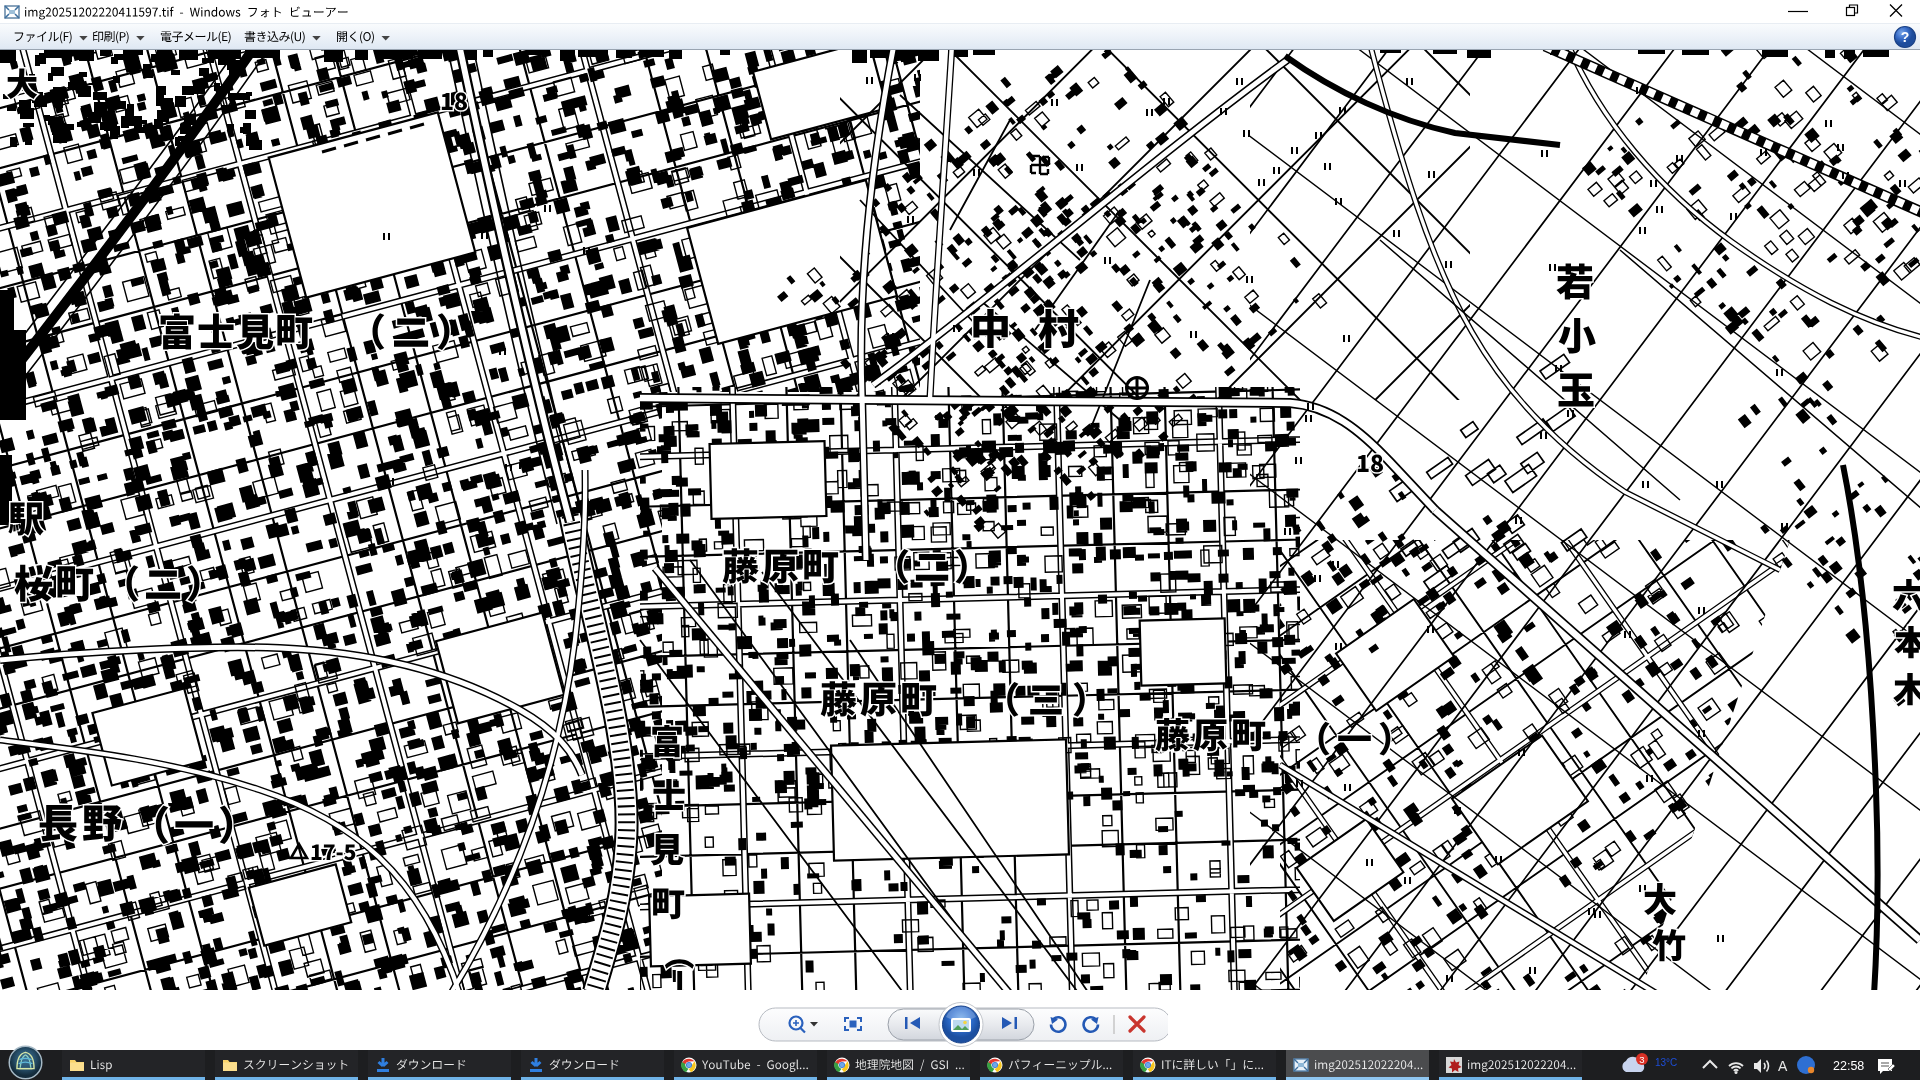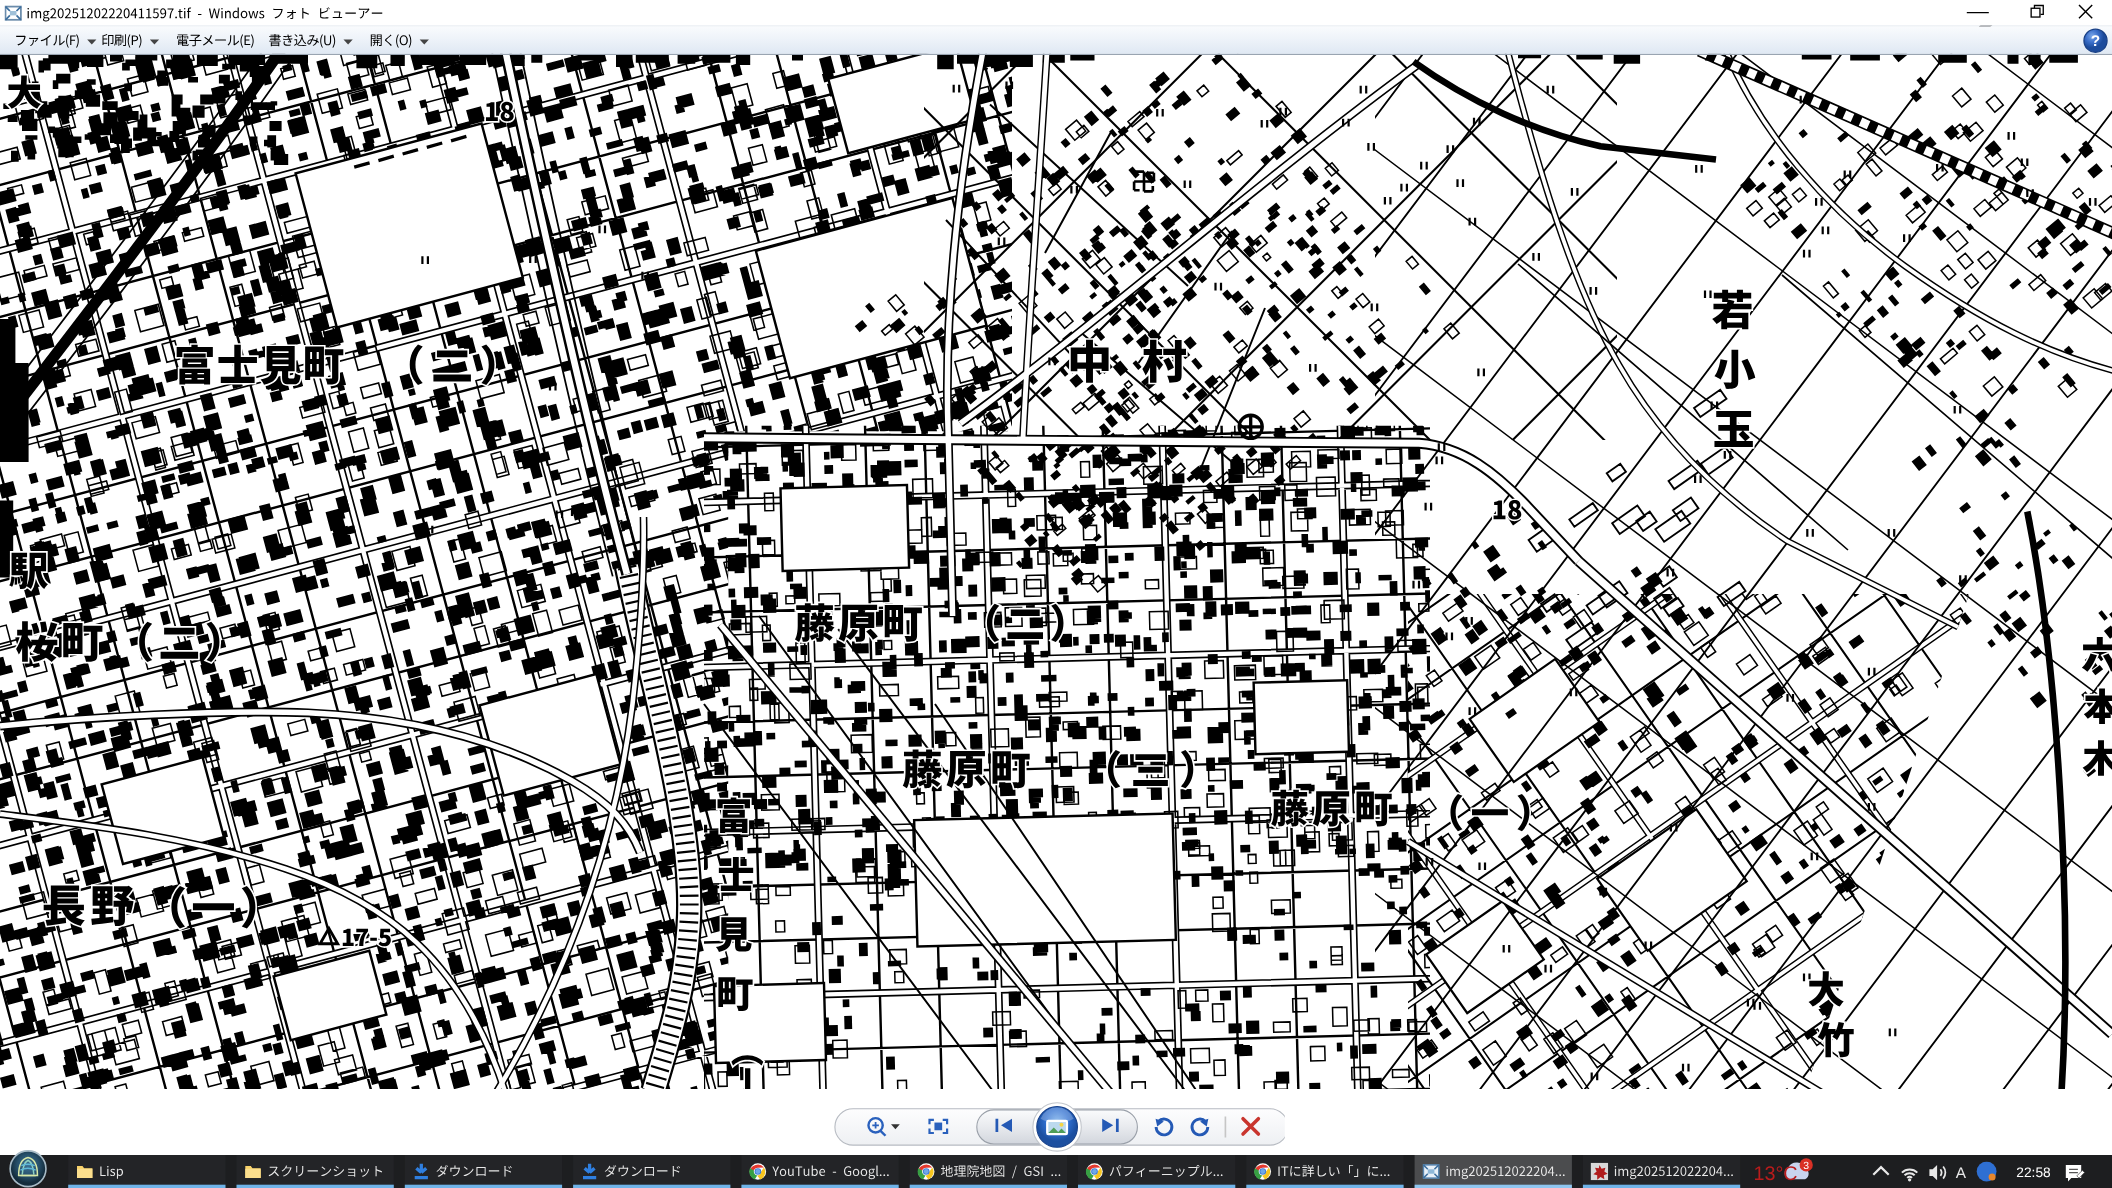--- a/index.html
+++ b/index.html
@@ -534,21 +534,21 @@
     <path d="M8,2 l2,3.5 3.5,-1 -1,3.5 3,2 -3.5,1.5 0.5,3.5 -3.5,-2 -3,2.5 0,-4 -3.5,-1 3,-2.5 -1.5,-3.5 3.5,0.5 z" fill="#b01c1c"></path>
   </svg>
 <svg style="position:absolute;left:1467px;top:1056px" width="113" height="18" viewBox="0 -13 113 18">
     <path transform="translate(0.0,0.0)" d="M1.1 0H2.2V-6.4H1.1ZM1.6 -7.7C2.1 -7.7 2.3 -8 2.3 -8.4C2.3 -8.9 2.1 -9.1 1.6 -9.1C1.2 -9.1 0.9 -8.9 0.9 -8.4C0.9 -8 1.2 -7.7 1.6 -7.7Z M4.3 0H5.4V-4.6C6 -5.3 6.5 -5.6 7 -5.6C7.8 -5.6 8.2 -5.1 8.2 -3.9V0H9.3V-4.6C9.9 -5.3 10.4 -5.6 10.9 -5.6C11.7 -5.6 12.1 -5.1 12.1 -3.9V0H13.2V-4.1C13.2 -5.7 12.5 -6.6 11.2 -6.6C10.4 -6.6 9.8 -6.1 9.1 -5.3C8.9 -6.1 8.3 -6.6 7.3 -6.6C6.6 -6.6 5.9 -6.1 5.3 -5.5H5.3L5.2 -6.4H4.3Z M17.4 3C19.4 3 20.7 1.9 20.7 0.7C20.7 -0.3 19.9 -0.8 18.4 -0.8H17.2C16.3 -0.8 16 -1.1 16 -1.5C16 -1.8 16.2 -2.1 16.5 -2.3C16.7 -2.1 17.1 -2 17.4 -2C18.7 -2 19.8 -2.9 19.8 -4.3C19.8 -4.8 19.5 -5.3 19.2 -5.6H20.5V-6.4H18.3C18.1 -6.5 17.8 -6.6 17.4 -6.6C16.1 -6.6 15 -5.7 15 -4.3C15 -3.5 15.4 -2.9 15.8 -2.6V-2.5C15.5 -2.3 15.1 -1.9 15.1 -1.3C15.1 -0.8 15.4 -0.5 15.7 -0.3V-0.2C15.1 0.2 14.8 0.7 14.8 1.2C14.8 2.3 15.9 3 17.4 3ZM17.4 -2.8C16.7 -2.8 16 -3.4 16 -4.3C16 -5.2 16.7 -5.8 17.4 -5.8C18.2 -5.8 18.8 -5.2 18.8 -4.3C18.8 -3.4 18.1 -2.8 17.4 -2.8ZM17.6 2.2C16.4 2.2 15.7 1.8 15.7 1.1C15.7 0.7 15.9 0.3 16.4 0C16.6 0.1 17 0.1 17.2 0.1H18.3C19.2 0.1 19.6 0.3 19.6 0.9C19.6 1.6 18.8 2.2 17.6 2.2Z M21.3 0H26.8V-0.9H24.4C24 -0.9 23.4 -0.9 23 -0.8C25 -2.8 26.4 -4.5 26.4 -6.3C26.4 -7.8 25.4 -8.8 23.8 -8.8C22.8 -8.8 22 -8.3 21.3 -7.5L21.9 -6.9C22.4 -7.5 23 -7.9 23.7 -7.9C24.8 -7.9 25.3 -7.2 25.3 -6.2C25.3 -4.7 24.1 -3 21.3 -0.6Z M30.7 0.2C32.3 0.2 33.3 -1.3 33.3 -4.4C33.3 -7.4 32.3 -8.8 30.7 -8.8C29 -8.8 28 -7.4 28 -4.4C28 -1.3 29 0.2 30.7 0.2ZM30.7 -0.7C29.7 -0.7 29 -1.8 29 -4.4C29 -6.9 29.7 -8 30.7 -8C31.6 -8 32.3 -6.9 32.3 -4.4C32.3 -1.8 31.6 -0.7 30.7 -0.7Z M34.4 0H39.9V-0.9H37.5C37.1 -0.9 36.5 -0.9 36.1 -0.8C38.1 -2.8 39.5 -4.5 39.5 -6.3C39.5 -7.8 38.5 -8.8 36.9 -8.8C35.8 -8.8 35.1 -8.3 34.4 -7.5L35 -6.9C35.5 -7.5 36.1 -7.9 36.8 -7.9C37.9 -7.9 38.4 -7.2 38.4 -6.2C38.4 -4.7 37.2 -3 34.4 -0.6Z M43.6 0.2C45 0.2 46.4 -0.9 46.4 -2.8C46.4 -4.7 45.2 -5.6 43.8 -5.6C43.3 -5.6 42.9 -5.4 42.5 -5.2L42.7 -7.7H46V-8.6H41.8L41.5 -4.6L42.1 -4.2C42.6 -4.6 42.9 -4.8 43.5 -4.8C44.6 -4.8 45.3 -4 45.3 -2.8C45.3 -1.5 44.5 -0.7 43.5 -0.7C42.5 -0.7 41.8 -1.2 41.3 -1.7L40.8 -1C41.4 -0.4 42.2 0.2 43.6 0.2Z M48.1 0H52.8V-0.9H51.1V-8.6H50.2C49.8 -8.4 49.2 -8.2 48.5 -8V-7.4H50V-0.9H48.1Z M54.1 0H59.5V-0.9H57.1C56.7 -0.9 56.2 -0.9 55.7 -0.8C57.7 -2.8 59.1 -4.5 59.1 -6.3C59.1 -7.8 58.1 -8.8 56.6 -8.8C55.5 -8.8 54.7 -8.3 54 -7.5L54.7 -6.9C55.2 -7.5 55.8 -7.9 56.5 -7.9C57.5 -7.9 58.1 -7.2 58.1 -6.2C58.1 -4.7 56.8 -3 54.1 -0.6Z M63.4 0.2C65 0.2 66.1 -1.3 66.1 -4.4C66.1 -7.4 65 -8.8 63.4 -8.8C61.7 -8.8 60.7 -7.4 60.7 -4.4C60.7 -1.3 61.7 0.2 63.4 0.2ZM63.4 -0.7C62.4 -0.7 61.7 -1.8 61.7 -4.4C61.7 -6.9 62.4 -8 63.4 -8C64.4 -8 65.1 -6.9 65.1 -4.4C65.1 -1.8 64.4 -0.7 63.4 -0.7Z M67.2 0H72.6V-0.9H70.2C69.8 -0.9 69.3 -0.9 68.8 -0.8C70.8 -2.8 72.2 -4.5 72.2 -6.3C72.2 -7.8 71.2 -8.8 69.7 -8.8C68.6 -8.8 67.8 -8.3 67.1 -7.5L67.8 -6.9C68.3 -7.5 68.9 -7.9 69.6 -7.9C70.6 -7.9 71.2 -7.2 71.2 -6.2C71.2 -4.7 69.9 -3 67.2 -0.6Z M73.7 0H79.2V-0.9H76.8C76.3 -0.9 75.8 -0.9 75.4 -0.8C77.4 -2.8 78.8 -4.5 78.8 -6.3C78.8 -7.8 77.8 -8.8 76.2 -8.8C75.1 -8.8 74.4 -8.3 73.7 -7.5L74.3 -6.9C74.8 -7.5 75.4 -7.9 76.1 -7.9C77.2 -7.9 77.7 -7.2 77.7 -6.2C77.7 -4.7 76.5 -3 73.7 -0.6Z M80.3 0H85.7V-0.9H83.3C82.9 -0.9 82.4 -0.9 81.9 -0.8C83.9 -2.8 85.3 -4.5 85.3 -6.3C85.3 -7.8 84.3 -8.8 82.8 -8.8C81.7 -8.8 80.9 -8.3 80.2 -7.5L80.9 -6.9C81.3 -7.5 82 -7.9 82.7 -7.9C83.7 -7.9 84.3 -7.2 84.3 -6.2C84.3 -4.7 83 -3 80.3 -0.6Z M89.6 0.2C91.2 0.2 92.3 -1.3 92.3 -4.4C92.3 -7.4 91.2 -8.8 89.6 -8.8C87.9 -8.8 86.9 -7.4 86.9 -4.4C86.9 -1.3 87.9 0.2 89.6 0.2ZM89.6 -0.7C88.6 -0.7 87.9 -1.8 87.9 -4.4C87.9 -6.9 88.6 -8 89.6 -8C90.6 -8 91.2 -6.9 91.2 -4.4C91.2 -1.8 90.6 -0.7 89.6 -0.7Z M96.9 0H97.9V-2.4H99V-3.2H97.9V-8.6H96.7L93.1 -3.1V-2.4H96.9ZM96.9 -3.2H94.2L96.2 -6.2C96.4 -6.6 96.7 -7.1 96.9 -7.5H96.9C96.9 -7 96.9 -6.3 96.9 -5.9Z M101.1 0.2C101.5 0.2 101.8 -0.2 101.8 -0.7C101.8 -1.2 101.5 -1.5 101.1 -1.5C100.6 -1.5 100.3 -1.2 100.3 -0.7C100.3 -0.2 100.6 0.2 101.1 0.2Z M104.3 0.2C104.8 0.2 105.1 -0.2 105.1 -0.7C105.1 -1.2 104.8 -1.5 104.3 -1.5C103.9 -1.5 103.6 -1.2 103.6 -0.7C103.6 -0.2 103.9 0.2 104.3 0.2Z M107.6 0.2C108 0.2 108.4 -0.2 108.4 -0.7C108.4 -1.2 108 -1.5 107.6 -1.5C107.2 -1.5 106.8 -1.2 106.8 -0.7C106.8 -0.2 107.2 0.2 107.6 0.2Z" fill="#e8e8e8"></path>
   </svg>
 <svg style="position:absolute;left:1618px;top:1052px" width="34" height="26">
 <path d="M8,20 a6,6 0 0 1 0,-11 a8,7 0 0 1 15,1 a5.5,5.5 0 0 1 0,10 z" fill="#c8d4ee"></path>
 <circle cx="24" cy="7" r="6" fill="#d93025"></circle>
     <text x="24" y="10.5" font-family="Liberation Sans" font-size="9.5" fill="#fff" text-anchor="middle">3</text>
   </svg>
-<div style="position:absolute;left:1594px;top:1057px;font-size:18px;color:#b91c1c">13°C</div>
+<div style="position:absolute;left:1655px;top:1057px;font-size:10px;color:#1d4ed8">13°C</div>
 <svg style="position:absolute;left:1700px;top:1056px" width="220" height="20">
 <path d="M3,12 l7,-7 l7,7" stroke="#e8e8e8" stroke-width="2" fill="none"></path>
 <g transform="translate(36,13)">
       <path d="M-7,-3 a10,10 0 0 1 14,0 M-4.6,-0.6 a6.5,6.5 0 0 1 9.2,0 M-2.2,1.8 a3.2,3.2 0 0 1 4.4,0" stroke="#e8e8e8" stroke-width="1.8" fill="none"></path>
       <circle cx="0" cy="3.6" r="1.5" fill="#e8e8e8"></circle>
     </g>
 <g transform="translate(58,10)">
       <path d="M-4,-3 h3 l4,-4 v14 l-4,-4 h-3 z" fill="#e8e8e8"></path>
       <path d="M6,-3 a5,5 0 0 1 0,6 M8.5,-5.5 a8.5,8.5 0 0 1 0,11" stroke="#e8e8e8" stroke-width="1.6" fill="none"></path>
     </g>

